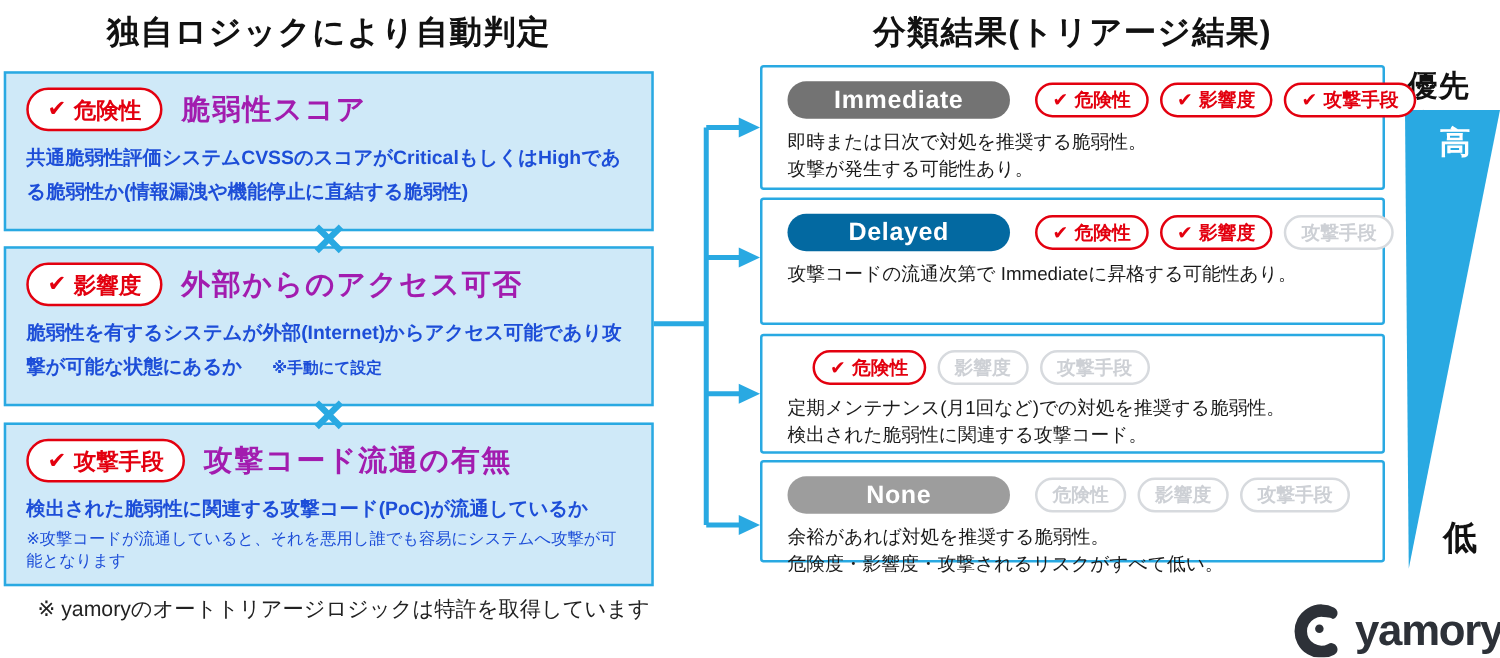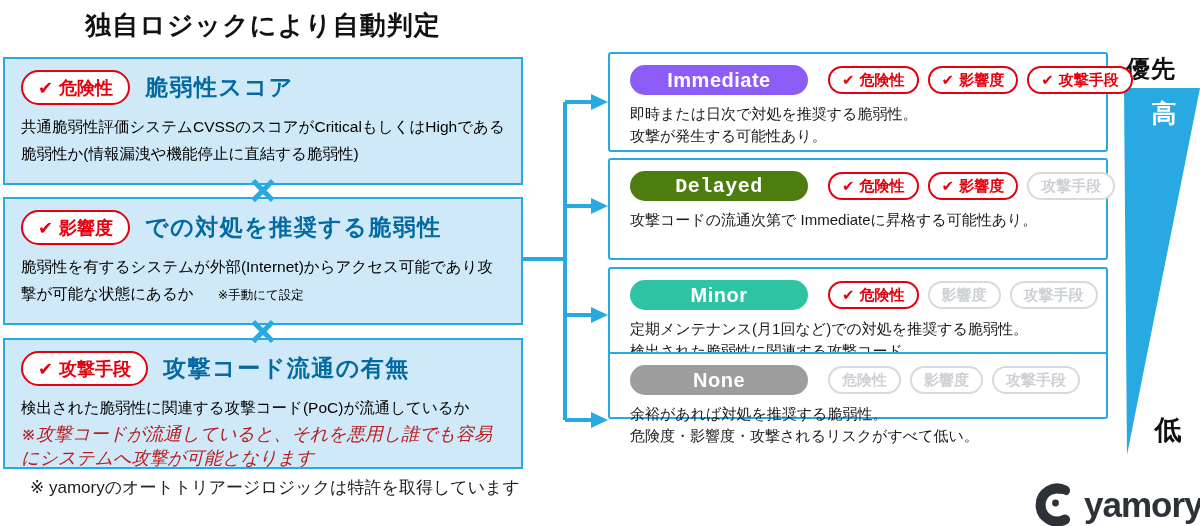--- a/index.html
+++ b/index.html
@@ -24,53 +24,53 @@
   .lbox2 { top:197px; height:128px; }
   .lbox3 { top:338px; height:131px; }
   .lbox-head { display:flex; align-items:center; gap:15px; }
   .lbadge {
     display:inline-flex; align-items:center; justify-content:center; gap:6px;
     background:#fff; border:2.5px solid #e3000f; border-radius:20px;
     height:35px; padding:0 15px; color:#e3000f; font-weight:bold; font-size:18px;
     white-space:nowrap;
   }
   .chk { font-weight:bold; }
-  .lbox-heading { font-size:23px; font-weight:bold; color:#0369a1; letter-spacing:1.5px; }
-  .lbox-body { margin-top:8px; font-size:15.5px; line-height:1.75; color:#000000; }
+  .lbox-heading { font-size:23px; font-weight:bold; color:#a21caf; letter-spacing:1.5px; }
+  .lbox-body { margin-top:8px; font-size:15.5px; line-height:1.75; color:#1d4ed8;font-weight:bold; }
   .inline-note { font-size:12.5px; margin-left:24px; }
-  .lbox-note { margin-top:1px; font-size:18px; color:#b91c1c;font-style:italic; }
+  .lbox-note { margin-top:1px; font-size:13px; color:#1d4ed8; }
   .times {
     position:absolute; left:237px; width:52px; height:52px; z-index:5;
     display:flex; align-items:center; justify-content:center;
     color:#29a9e2; font-size:46px; font-weight:900; line-height:1;
   }
   .times1 { top:164px; }
   .times2 { top:305px; }
   .footnote { position:absolute; left:6px; top:476px; font-size:17px; color:#222;margin-left:24px; }
 
   
   .connectors { position:absolute; left:0; top:0; z-index:1; }
 
   
   .rbox {
     position:absolute; left:608px; width:500px; background:#fff;
     border:2px solid #29a9e2; border-radius:3px; padding:11px 0 0 20px; z-index:2;
   }
   .rbox1 { top:52px;  height:100px; }
   .rbox2 { top:158px; height:102px; }
   .rbox3 { top:267px; height:96px; }
-  .rbox4 { top:352px; height:67px; }
+  .rbox4 { top:368px; height:82px; }
   .rhead { display:flex; align-items:center; }
   .level-pill {
     width:178px; height:30px; border-radius:15px; flex:0 0 178px;
     display:flex; align-items:center; justify-content:center;
     color:#fff; font-weight:bold; font-size:20px; letter-spacing:.5px;
   }
-  .lv-immediate { background:#8b5cf6; }
-  .lv-delayed   { background:#4d7c0f;font-family:Liberation Mono, monospace; }
+  .lv-immediate { background:#737373; }
+  .lv-delayed   { background:#0369a1; }
   .lv-minor     { background:#2ec3a3; }
   .lv-none      { background:#9d9d9d; }
   .rbadges { display:flex; gap:9px; margin-left:20px; }
   .rbadge {
     display:inline-flex; align-items:center; justify-content:center; gap:5px;
     height:28px; border-radius:14px; padding:0 12px; background:#fff;
     font-weight:bold; font-size:15px; border:2px solid; white-space:nowrap;
   }
   .rbadge.active   { color:#e3000f; border-color:#e3000f; }
   .rbadge.inactive { color:#cdd0d5; border-color:#d7dade; }
@@ -111,41 +111,42 @@
     </g>
     <g fill="#29a9e2">
       <polygon points="591,94 608,102 591,110"></polygon>
       <polygon points="591,198 608,206 591,214"></polygon>
       <polygon points="591,307 608,315 591,323"></polygon>
       <polygon points="591,412 608,420 591,428"></polygon>
     </g>
   </svg>
 
   <div class="section-title left">独自ロジックにより自動判定</div>
+  <div class="section-title right">分類結果(トリアージ結果)</div>
 
   <div class="lbox lbox1">
     <div class="lbox-head">
       <span class="lbadge">
         <span class="chk">✔</span>
         <span>危険性</span>
       </span>
       <span class="lbox-heading">脆弱性スコア</span>
     </div>
     <div class="lbox-body">共通脆弱性評価システムCVSSのスコアがCriticalもしくはHighである脆弱性か(情報漏洩や機能停止に直結する脆弱性)</div>
   </div>
 
   <div class="times times1">×</div>
 
   <div class="lbox lbox2">
     <div class="lbox-head">
       <span class="lbadge">
         <span class="chk">✔</span>
         <span>影響度</span>
       </span>
-      <span class="lbox-heading">での対処を推奨する脆弱性</span>
+      <span class="lbox-heading">外部からのアクセス可否</span>
     </div>
     <div class="lbox-body"><span>脆弱性を有するシステムが外部(Internet)からアクセス可能であり攻撃が可能な状態にあるか</span><span class="inline-note">※手動にて設定</span></div>
   </div>
 
   <div class="times times2">×</div>
 
   <div class="lbox lbox3">
     <div class="lbox-head">
       <span class="lbadge">
         <span class="chk">✔</span>
@@ -200,21 +201,20 @@
           </span>
       </div>
     </div>
     <div class="rdesc">
       <div>攻撃コードの流通次第で Immediateに昇格する可能性あり。</div>
     </div>
   </div>
 
   <div class="rbox rbox3">
     <div class="rhead">
-      <div class="level-pill lv-minor">Minor</div>
       <div class="rbadges">
         <span class="rbadge active">
             <span class="chk">✔</span>
             <span>危険性</span>
           </span>
         <span class="rbadge inactive">
             <span>影響度</span>
           </span>
         <span class="rbadge inactive">
             <span>攻撃手段</span>

